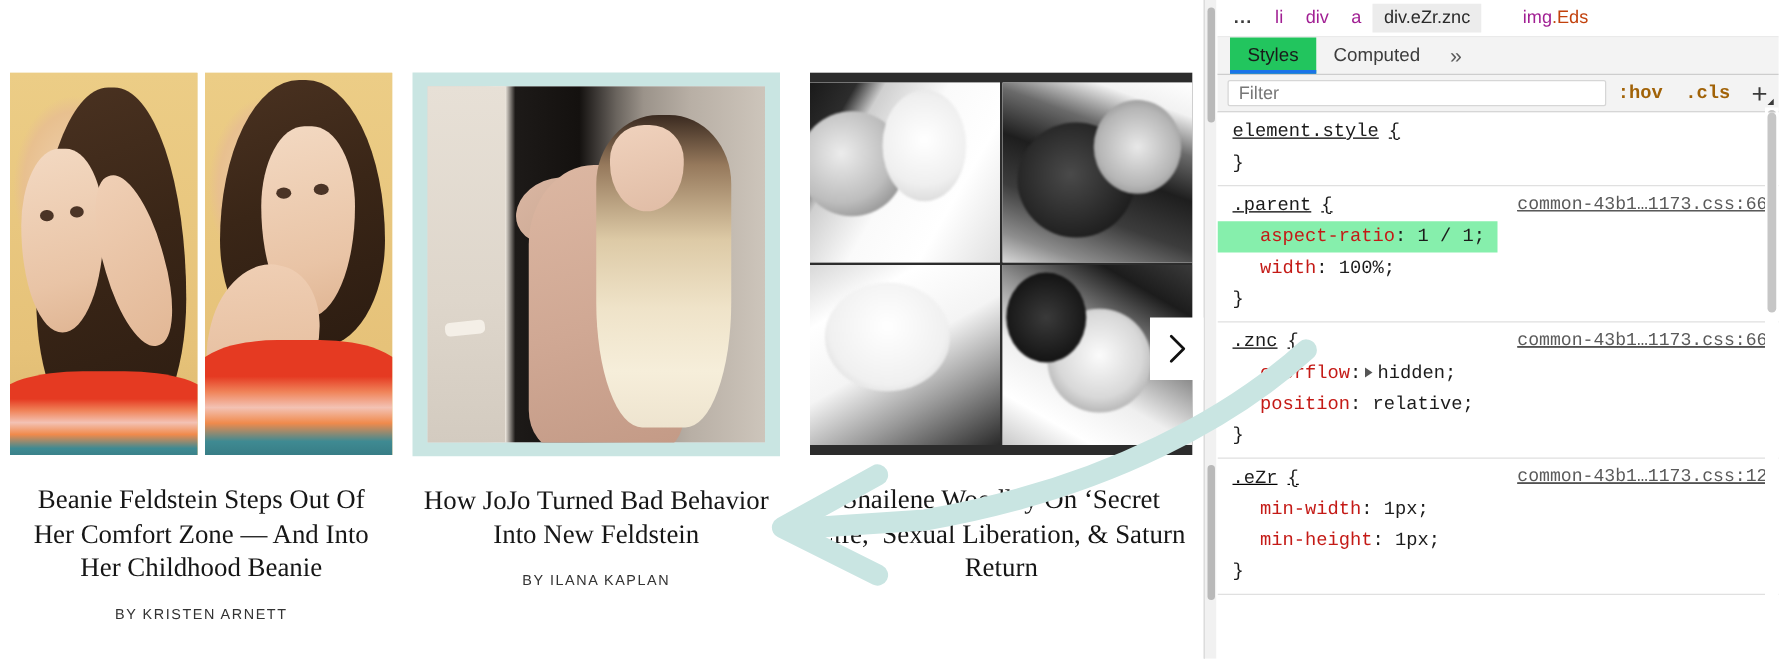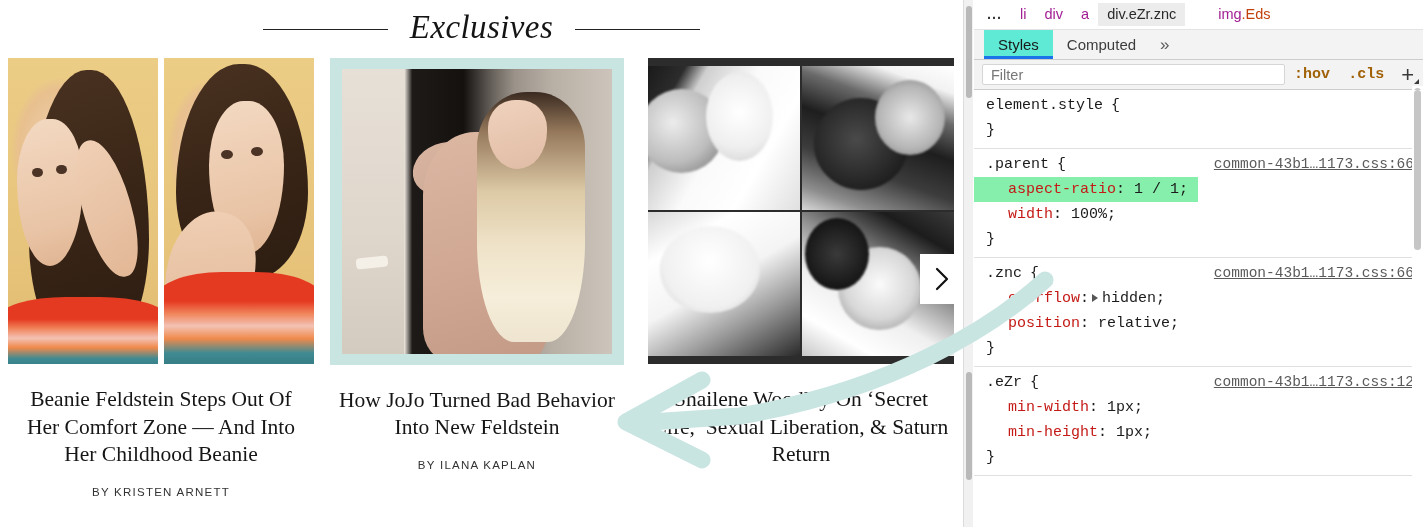--- a/index.html
+++ b/index.html
@@ -303,21 +303,21 @@
     padding-left: 10px;
   }
   .dt-tab {
     display: flex; align-items: center;
     padding: 0 14px;
     font-size: 15px;
     color: #3c3c3c;
     cursor: pointer;
     position: relative;
   }
-  .dt-tab.active { color: #1a1a1a; background: #5eead4; text-align: center; }
+  .dt-tab.active { color: #1a1a1a; background: #22c55e; text-align: center; }
   .dt-tab.active::after {
     content: ""; position: absolute; left: 0; right: 0; bottom: 0;
     height: 3px; background: #1a73e8;
   }
   .dt-tab.more { font-size: 17px; color: #5a5a5a; padding: 0 10px; }
 
   
   #filter-bar {
     position: absolute; left: 10px; top: 60px;
     width: 450px; height: 30px;
@@ -374,20 +374,21 @@
     line-height: 25px;
   }
   .rule-block {
     border-bottom: 1px solid #e0e0e0;
     padding: 3px 0 5px 0;
   }
   .rule-head {
     display: flex; align-items: center;
     padding: 0 10px 0 12px;
     white-space: nowrap;
+    text-decoration: underline;
   }
   .sel { color: #1b1b1b; }
   .brace { color: #1b1b1b; padding-left: 8px; }
   .src {
     margin-left: auto;
     color: #5a5a5a;
     text-decoration: underline;
     font-size: 14.5px;
     cursor: pointer;
   }
@@ -441,25 +442,20 @@
     background: #fff;
   }
 </style>
 </head>
 <body>
 
 <div id="root">
 
   <div id="page">
 
-    <div id="section-head">
-      <div class="rule"></div>
-      <div id="section-title">Exclusives</div>
-      <div class="rule"></div>
-    </div>
 
     <div id="carousel">
 
       <div class="card card-1">
         <div class="thumb-wrap">
           <div class="thumb">
             <div class="diptych">
               <div class="dip-half dipA">
                 <div class="hair"></div>
                 <div class="face"></div>

